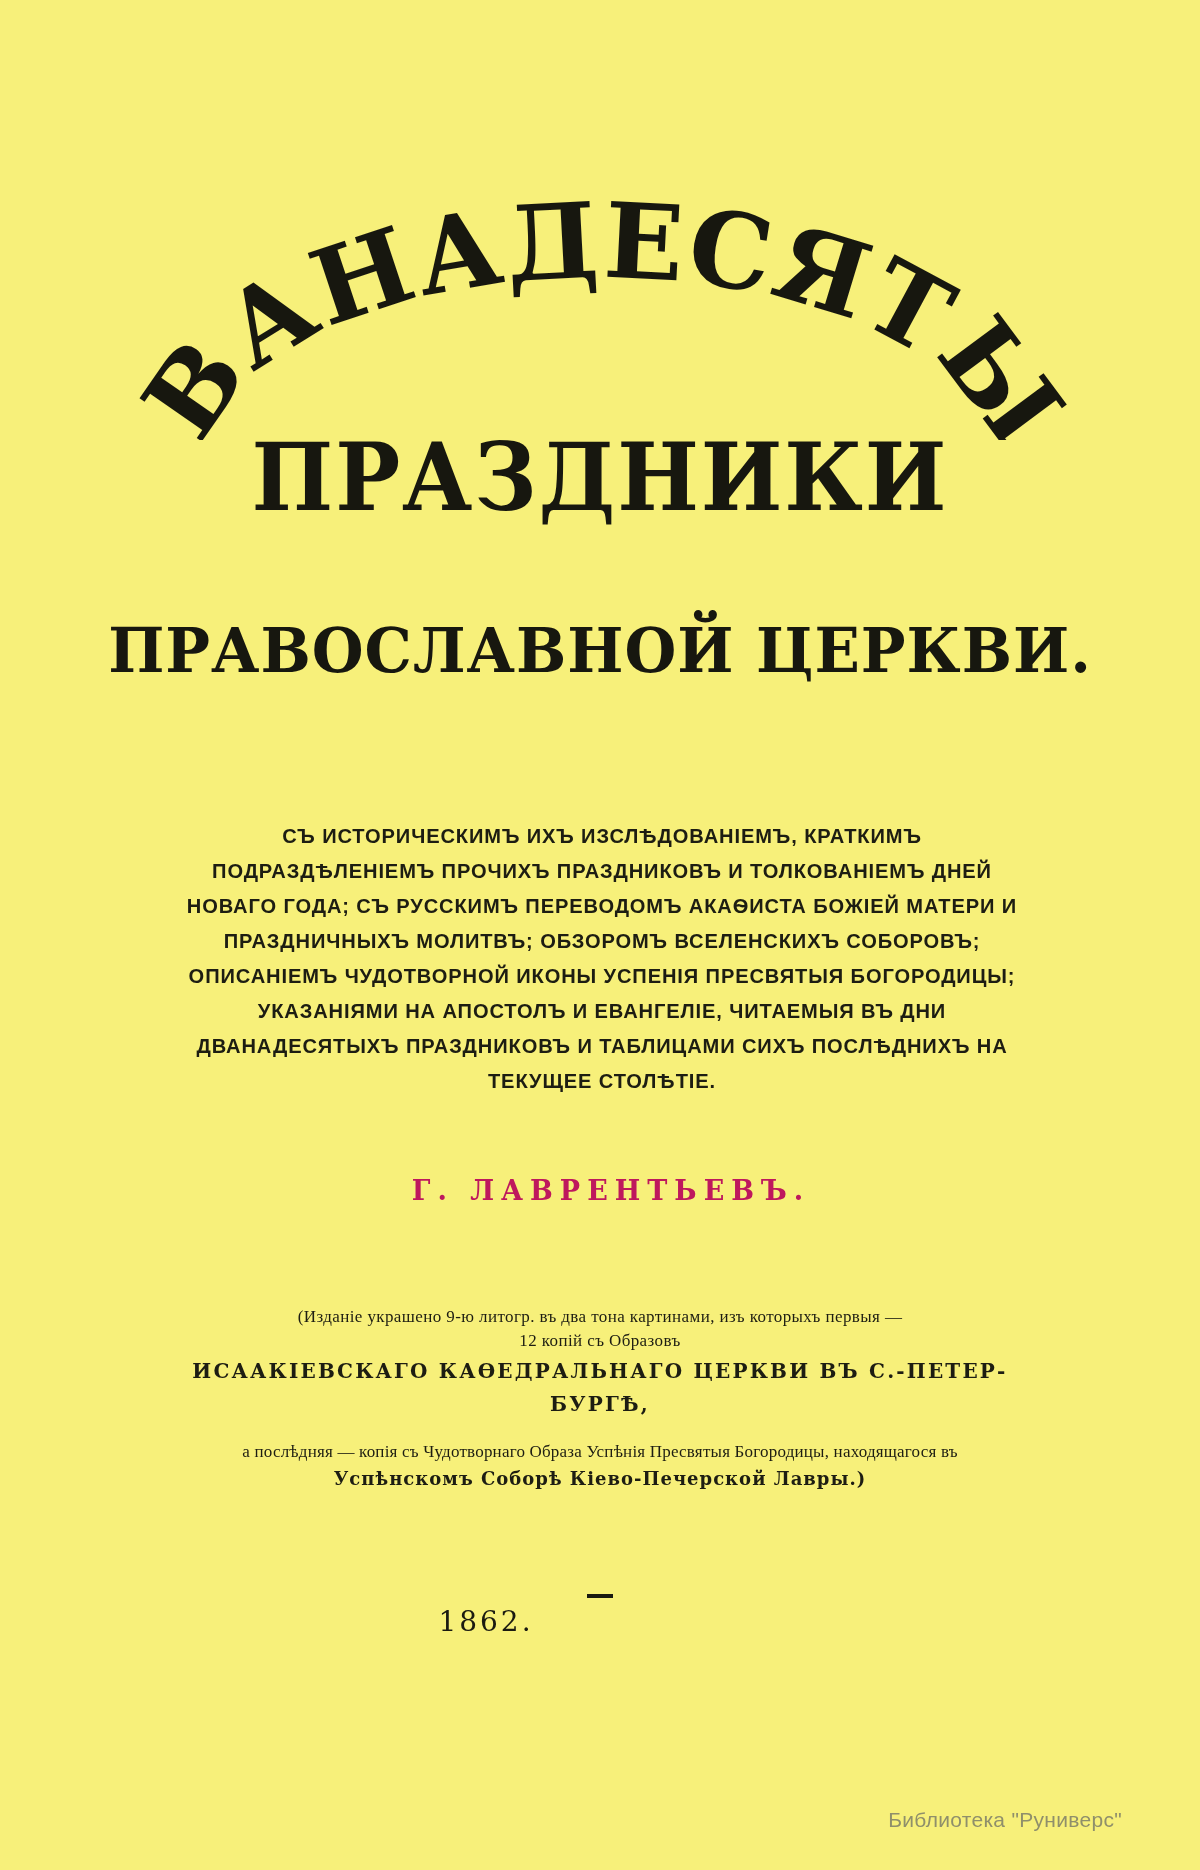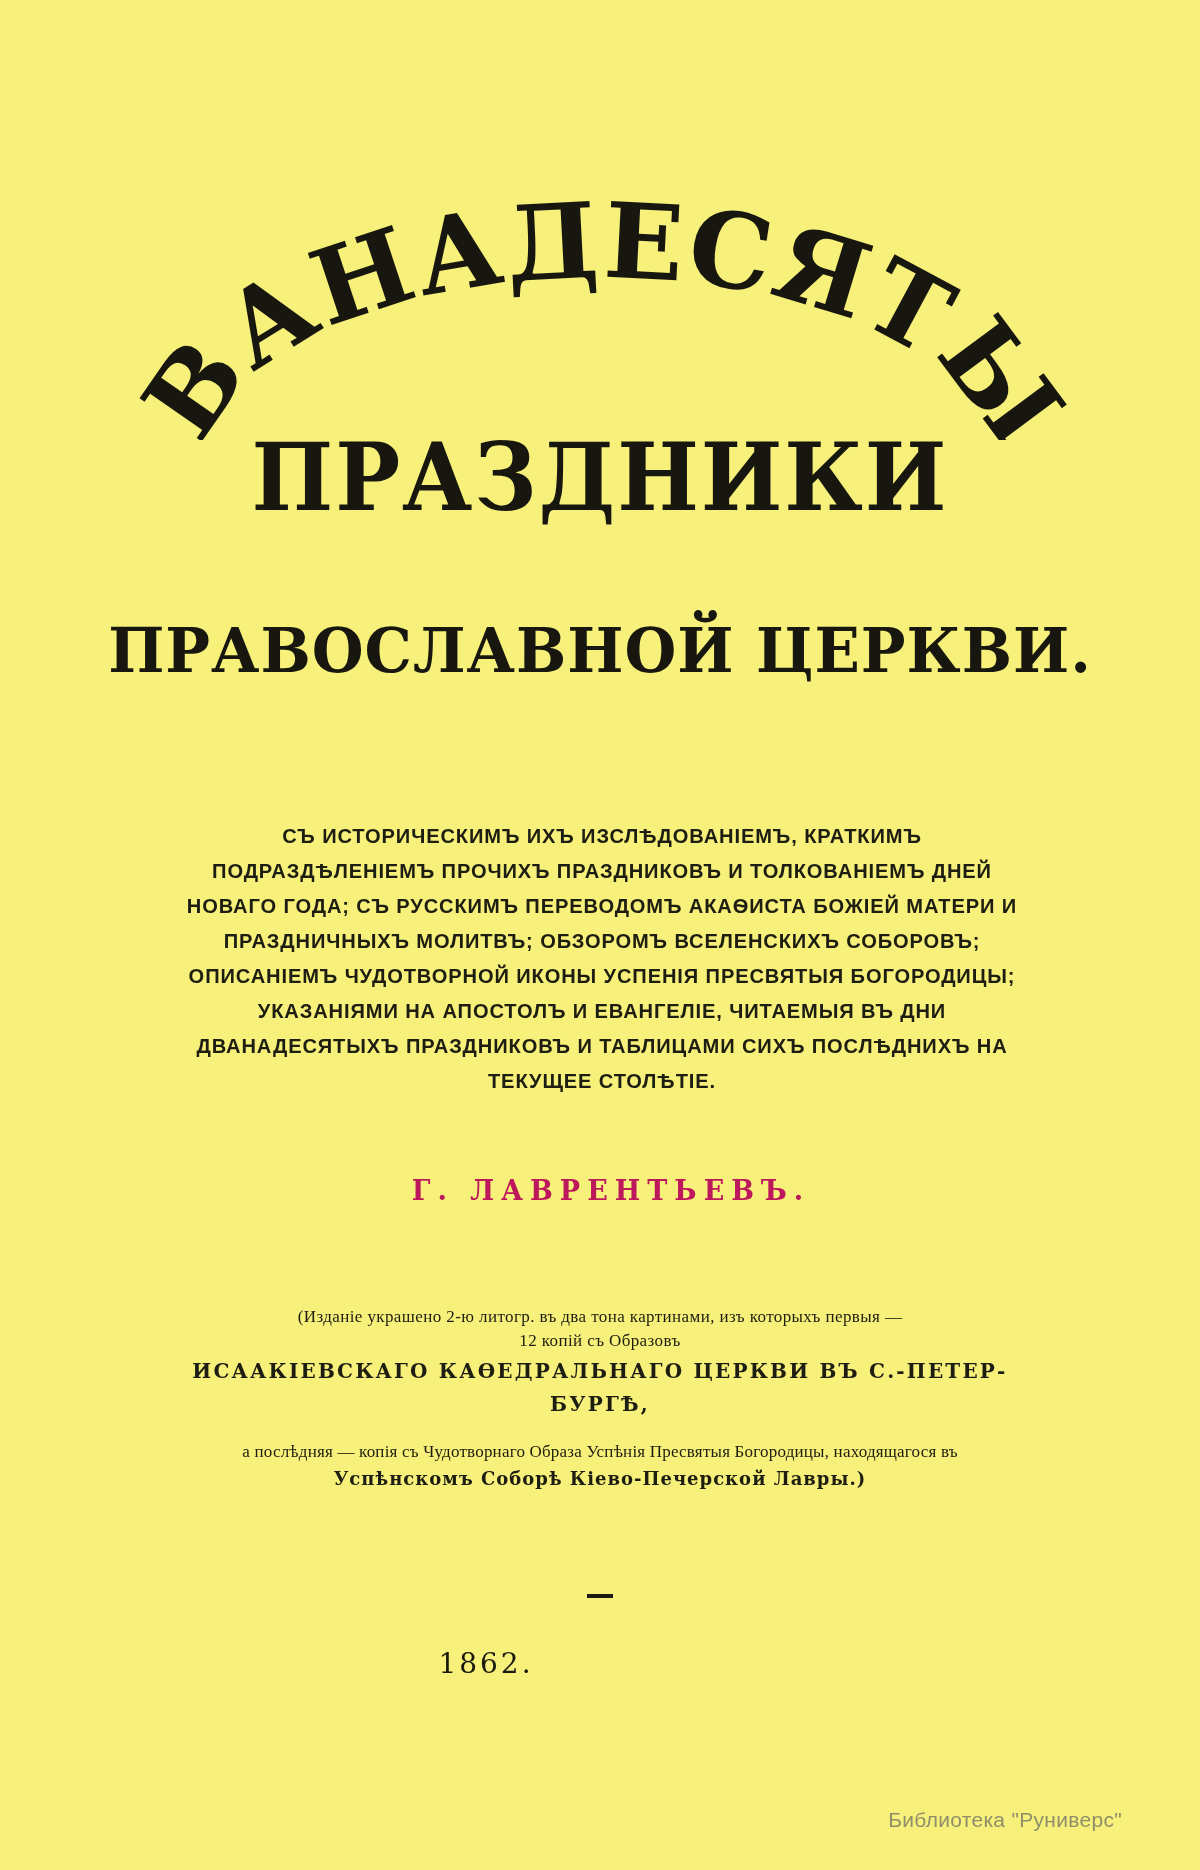--- a/index.html
+++ b/index.html
@@ -166,21 +166,21 @@
     position: absolute;
     top: 1594px;
     left: 50%;
     transform: translateX(-50%);
     width: 26px;
     height: 4px;
     background: #1a1a10;
   }
   .year {
     position: absolute;
-    top: 1647px;
+    top: 1605px;
     left: 0;
     width: 972px;
     text-align: center;
     font-family: "DejaVu Serif", serif;
     font-size: 28px;
     letter-spacing: 3px;
     color: #1a1a10;
   }
 
   
@@ -212,21 +212,21 @@
 
   <div class="title-line2">ПРАЗДНИКИ</div>
 
   <div class="title-line3">ПРАВОСЛАВНОЙ ЦЕРКВИ.</div>
 
   <div class="subtitle">СЪ ИСТОРИЧЕСКИМЪ ИХЪ ИЗСЛѢДОВАНІЕМЪ, КРАТКИМЪ ПОДРАЗДѢЛЕНІЕМЪ ПРОЧИХЪ ПРАЗДНИКОВЪ И ТОЛКОВАНІЕМЪ ДНЕЙ НОВАГО ГОДА; СЪ РУССКИМЪ ПЕРЕВОДОМЪ АКАѲИСТА БОЖІЕЙ МАТЕРИ И ПРАЗДНИЧНЫХЪ МОЛИТВЪ; ОБЗОРОМЪ ВСЕЛЕНСКИХЪ СОБОРОВЪ; ОПИСАНІЕМЪ ЧУДОТВОРНОЙ ИКОНЫ УСПЕНІЯ ПРЕСВЯТЫЯ БОГОРОДИЦЫ; УКАЗАНІЯМИ НА АПОСТОЛЪ И ЕВАНГЕЛІЕ, ЧИТАЕМЫЯ ВЪ ДНИ ДВАНАДЕСЯТЫХЪ ПРАЗДНИКОВЪ И ТАБЛИЦАМИ СИХЪ ПОСЛѢДНИХЪ НА ТЕКУЩЕЕ СТОЛѢТІЕ.</div>
 
   <div class="author">Г. ЛАВРЕНТЬЕВЪ.</div>
 
   <div class="note">
-    <div class="note-line1">(Изданіе украшено 2-ю литогр. въ два тона картинами, изъ которыхъ первыя —</div>
+    <div class="note-line1">(Изданіе украшено 9-ю литогр. въ два тона картинами, изъ которыхъ первыя —</div>
     <div class="note-line2">12 копій съ Образовъ</div>
     <div class="note-strong">ИСААКІЕВСКАГО КАѲЕДРАЛЬНАГО ЦЕРКВИ ВЪ С.-ПЕТЕР-</div>
     <div class="note-strong">БУРГѢ,</div>
     <div class="note-line4">а послѣдняя — копія съ Чудотворнаго Образа Успѣнія Пресвятыя Богородицы, находящагося въ</div>
     <div class="note-line5">Успѣнскомъ Соборѣ Кіево-Печерской Лавры.)</div>
   </div>
 
   <div class="rule"></div>
   <div class="year">1862.</div>
 

